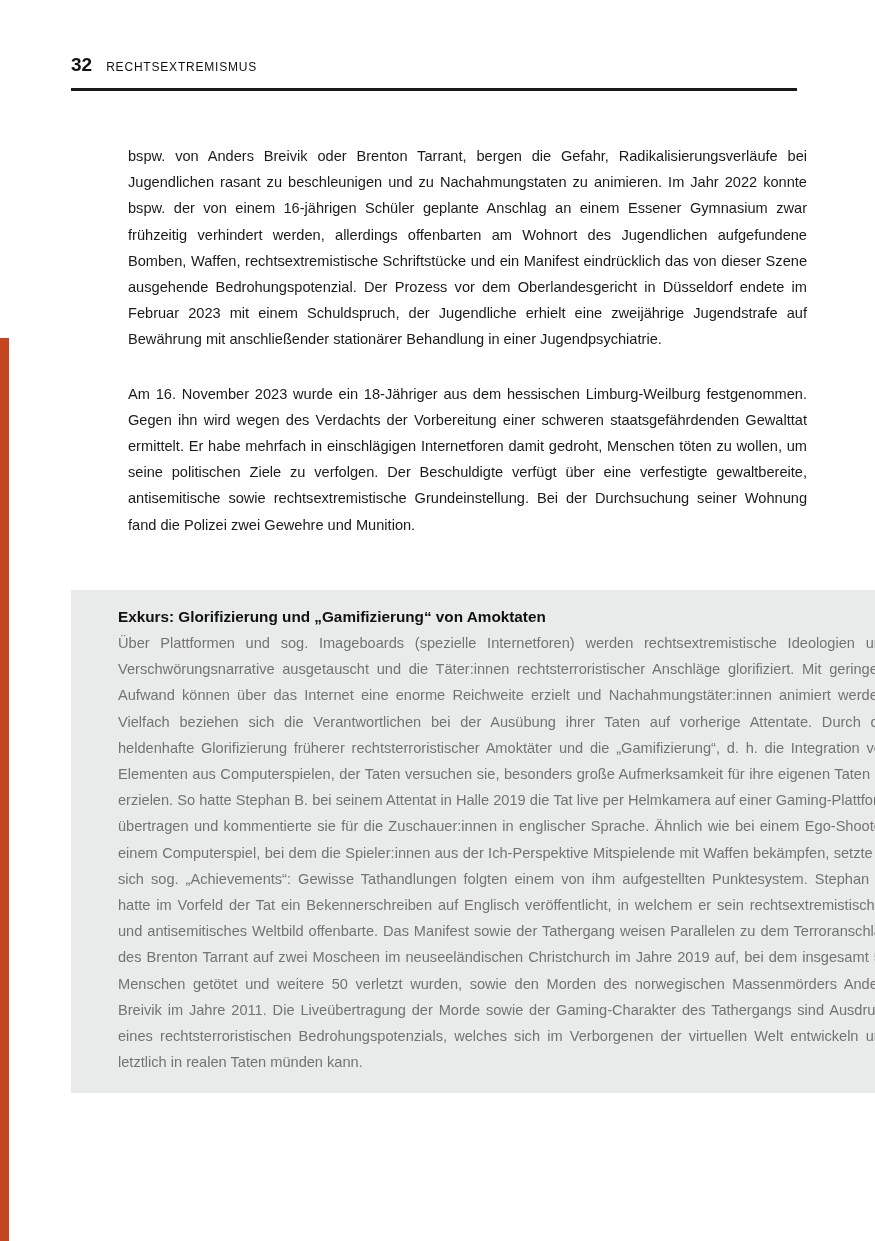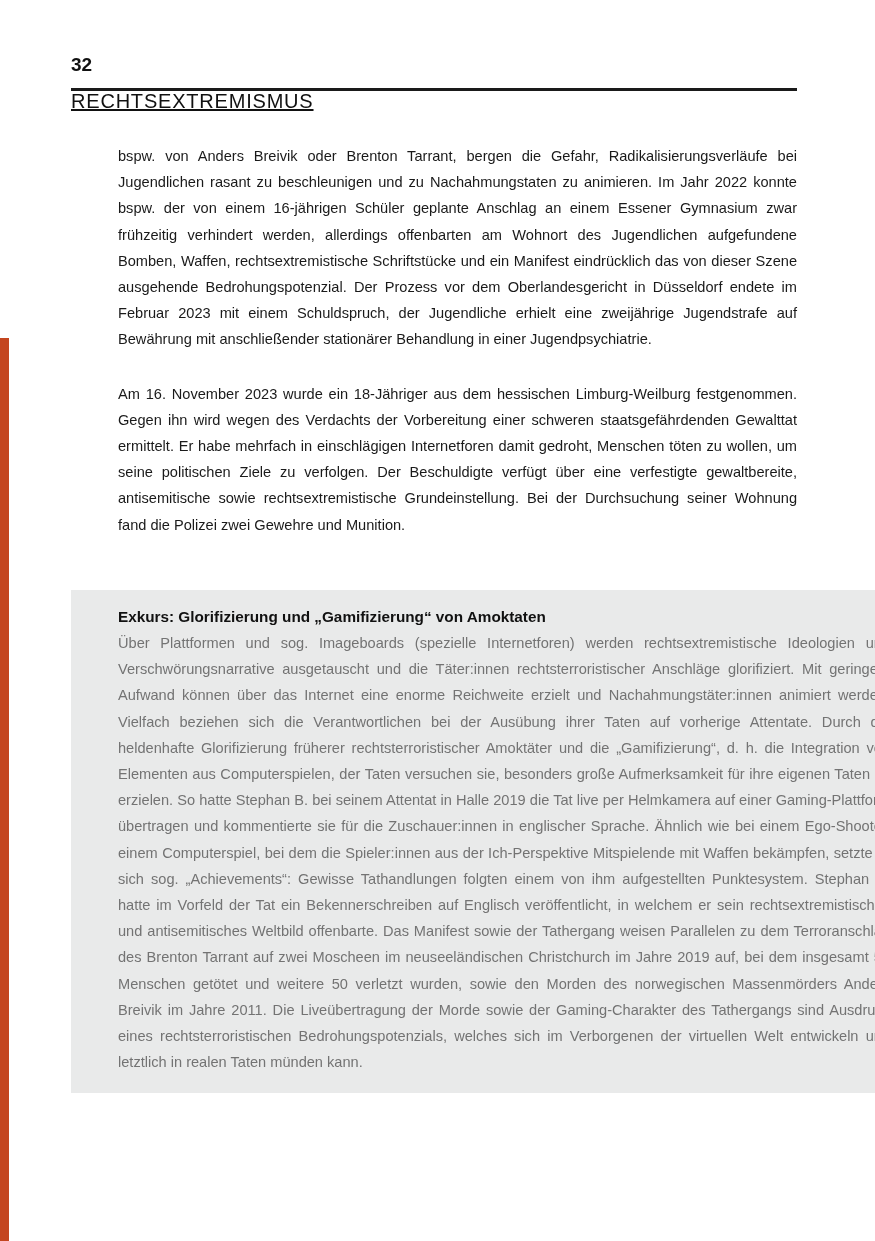--- a/index.html
+++ b/index.html
@@ -29,45 +29,43 @@
     background: #c4451f;
   }
   .header {
     position: absolute;
     left: 71px;
     top: 54px;
     width: 726px;
     display: flex;
     align-items: baseline;
     gap: 14px;
-    flex-direction: column;
   }
   .folio {
     font-size: 19px;
     font-weight: bold;
     color: #111;
     letter-spacing: 0px;
   }
   .running-title {
-    font-size: 20px;
+    font-size: 12px;
     letter-spacing: 0.8px;
     color: #111;
-    text-decoration: underline;
   }
   .header-rule {
     position: absolute;
     left: 71px;
     top: 88px;
     width: 726px;
     height: 2.5px;
     background: #1a1a1a;
   }
   .body-col {
     position: absolute;
-    left: 118px;
+    left: 128px;
     top: 143px;
     width: 679px;
   }
   p.para {
     margin: 0;
     font-size: 14.6px;
     line-height: 26.2px;
     text-align: justify;
     text-justify: inter-word;
     color: #1a1a1a;

